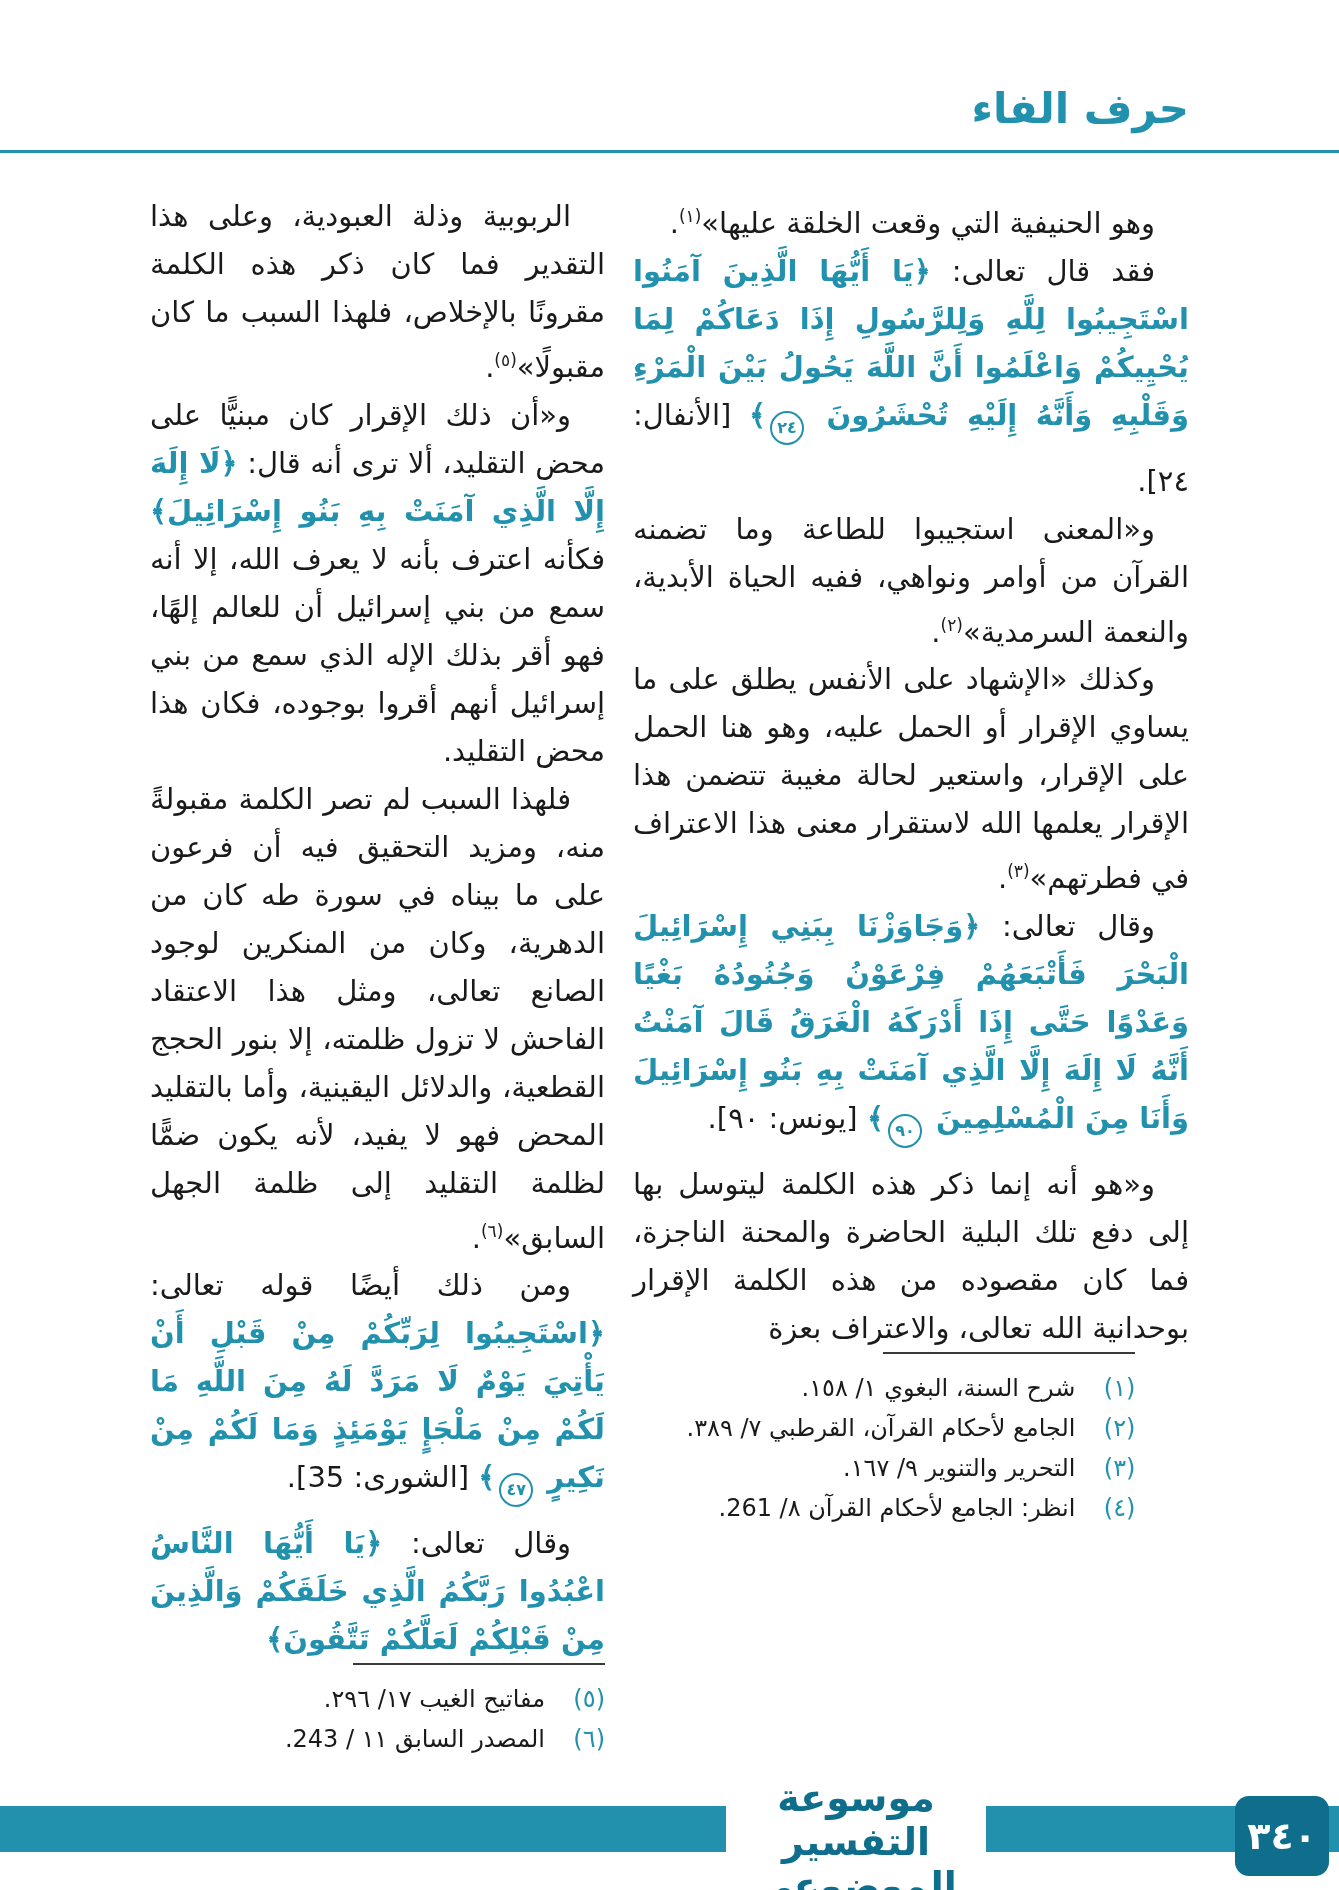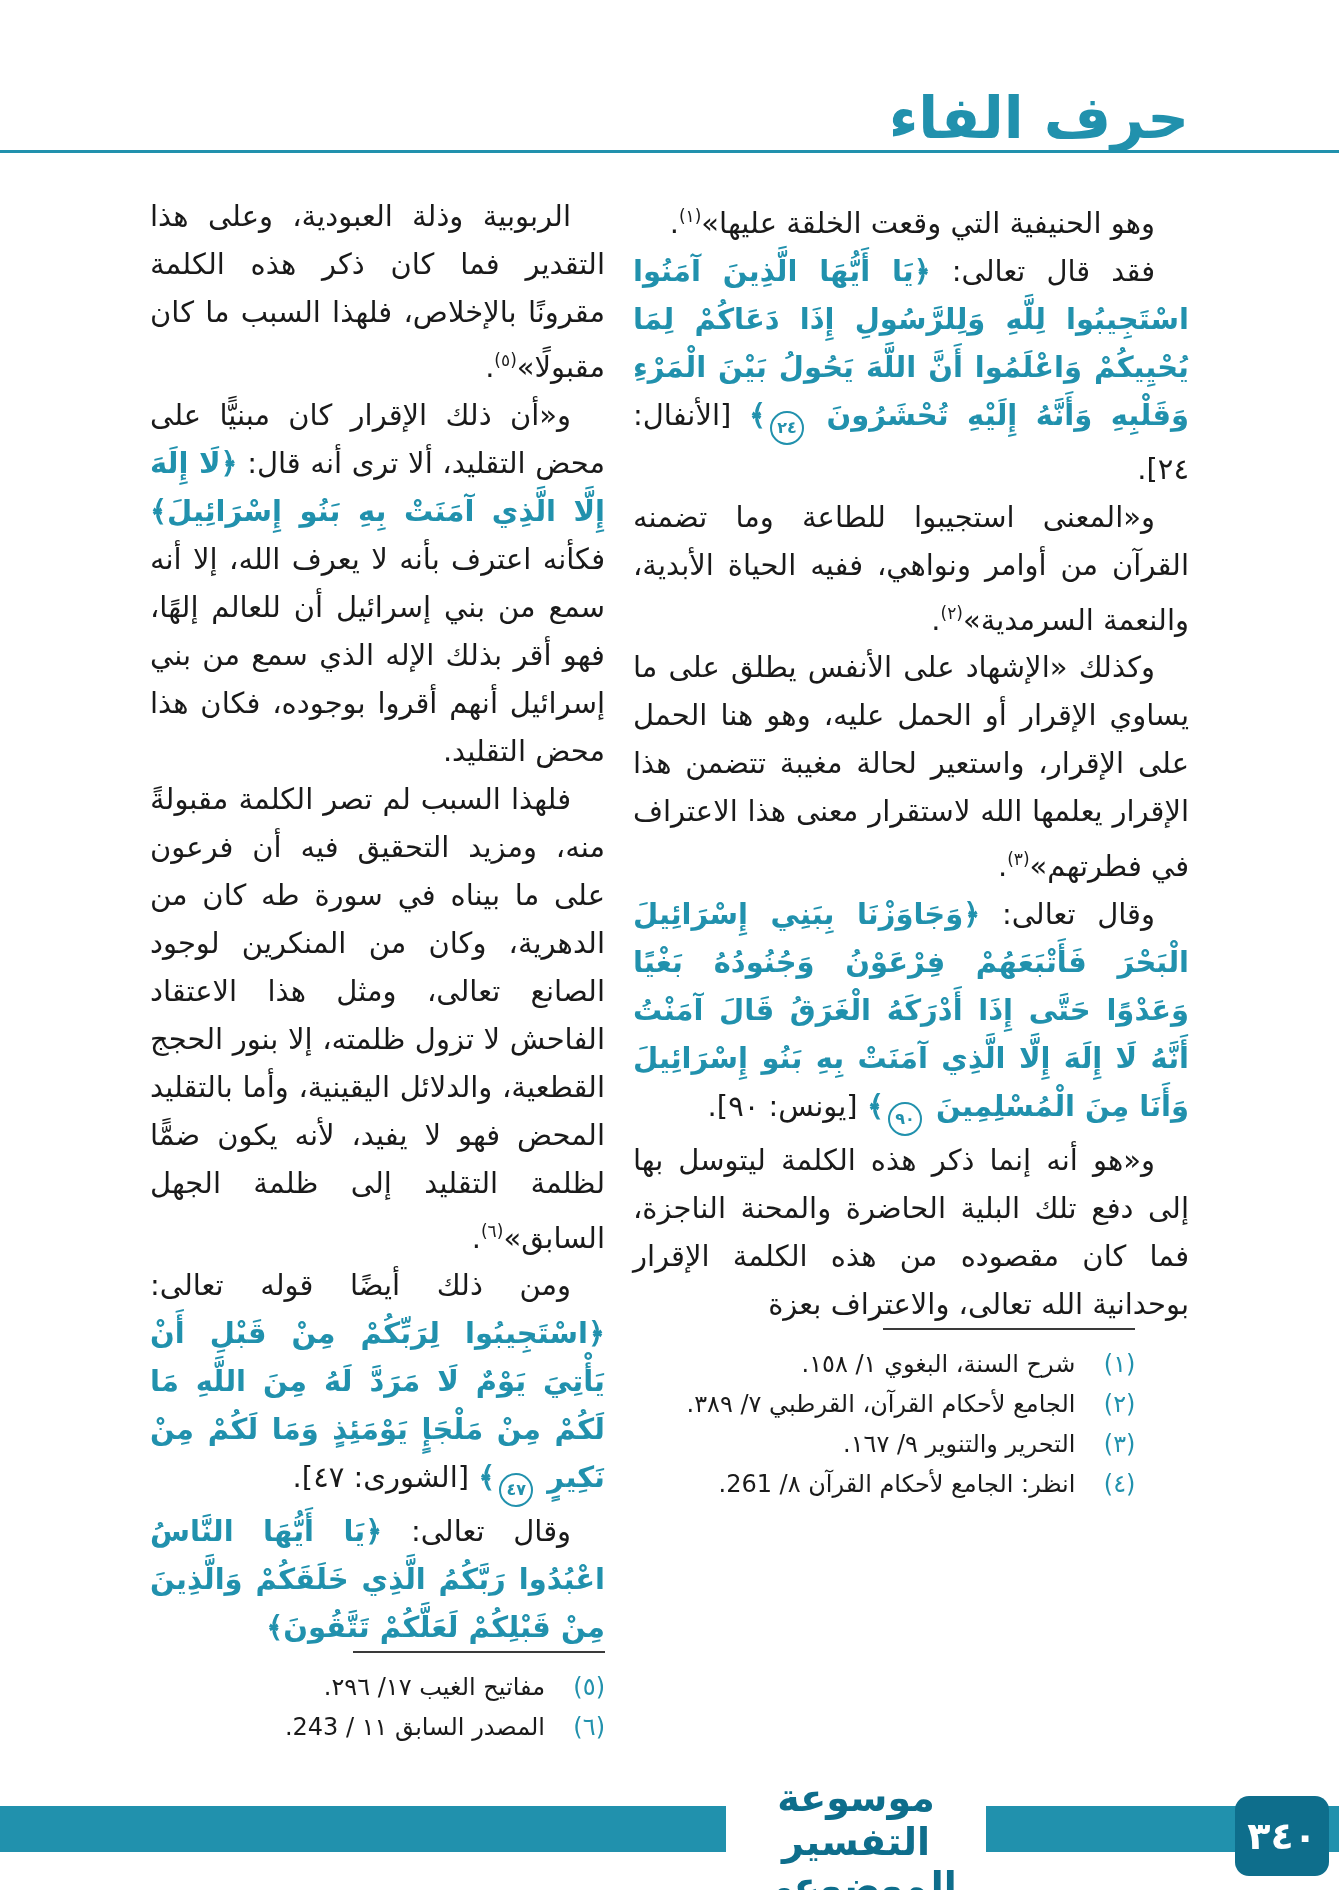--- a/index.html
+++ b/index.html
@@ -12,21 +12,21 @@
     margin: 0 auto;
     font-family: "DejaVu Sans", sans-serif;
     direction: rtl;
     color: var(--text, #1a1a1a);
     overflow: hidden;
   }
   .chapter-title {
     position: absolute;
     top: 84px;
     right: 150px;
-    font-size: 58px;
+    font-size: 42px;
     font-weight: bold;
     color: var(--accent, #2191ad);
   }
   .header-rule {
     position: absolute;
     top: 150px;
     left: 0;
     right: 0;
     height: 3px;
     background: var(--accent, #2191ad);
@@ -56,21 +56,21 @@
     display: inline-flex;
     width: 34px;
     height: 34px;
     border: 2px solid var(--accent, #2191ad);
     border-radius: 50%;
     align-items: center;
     justify-content: center;
     font-size: 16px;
     font-weight: bold;
     color: var(--accent, #2191ad);
-    margin: 0 4px;
+    margin: 12px 4px;
     vertical-align: -8px;
     text-indent: 0;
   }
   .footnotes { margin-top: auto; }
   .fn-rule { width: 252px; height: 2px; background: #3a3a3a; margin-bottom: 14px; }
   .fn-row { display: flex; gap: 10px; font-size: 24px; line-height: 40px; }
   .fn-num { color: var(--accent, #2191ad); min-width: 50px; }
   .fn-text { }
   .band {
     position: absolute;
@@ -153,21 +153,21 @@
             </div>
           </div>
       </div>
     </section>
 
     <section class="col col-left">
       <div class="paras">
           <p class="para"><span class="run">الربوبية وذلة العبودية، وعلى هذا التقدير فما كان ذكر هذه الكلمة مقرونًا بالإخلاص، فلهذا السبب ما كان مقبولًا»</span><span class="fn-ref">(٥)</span><span class="run">.</span></p>
           <p class="para"><span class="run">و«أن ذلك الإقرار كان مبنيًّا على محض التقليد، ألا ترى أنه قال: </span><span class="run quran">﴿لَا إِلَهَ إِلَّا الَّذِي آمَنَتْ بِهِ بَنُو إِسْرَائِيلَ﴾</span><span class="run"> فكأنه اعترف بأنه لا يعرف الله، إلا أنه سمع من بني إسرائيل أن للعالم إلهًا، فهو أقر بذلك الإله الذي سمع من بني إسرائيل أنهم أقروا بوجوده، فكان هذا محض التقليد.</span></p>
           <p class="para"><span class="run">فلهذا السبب لم تصر الكلمة مقبولةً منه، ومزيد التحقيق فيه أن فرعون على ما بيناه في سورة طه كان من الدهرية، وكان من المنكرين لوجود الصانع تعالى، ومثل هذا الاعتقاد الفاحش لا تزول ظلمته، إلا بنور الحجج القطعية، والدلائل اليقينية، وأما بالتقليد المحض فهو لا يفيد، لأنه يكون ضمًّا لظلمة التقليد إلى ظلمة الجهل السابق»</span><span class="fn-ref">(٦)</span><span class="run">.</span></p>
-          <p class="para"><span class="run">ومن ذلك أيضًا قوله تعالى: </span><span class="run quran">﴿اسْتَجِيبُوا لِرَبِّكُمْ مِنْ قَبْلِ أَنْ يَأْتِيَ يَوْمٌ لَا مَرَدَّ لَهُ مِنَ اللَّهِ مَا لَكُمْ مِنْ مَلْجَإٍ يَوْمَئِذٍ وَمَا لَكُمْ مِنْ نَكِيرٍ </span><span class="ayah-mark">٤٧</span><span class="run quran">﴾</span><span class="run"> [الشورى: ٤٧].</span></p>
+          <p class="para"><span class="run">ومن ذلك أيضًا قوله تعالى: </span><span class="run quran">﴿اسْتَجِيبُوا لِرَبِّكُمْ مِنْ قَبْلِ أَنْ يَأْتِيَ يَوْمٌ لَا مَرَدَّ لَهُ مِنَ اللَّهِ مَا لَكُمْ مِنْ مَلْجَإٍ يَوْمَئِذٍ وَمَا لَكُمْ مِنْ نَكِيرٍ </span><span class="ayah-mark">٤٧</span><span class="run quran">﴾</span><span class="run"> [الشورى: 35].</span></p>
           <p class="para"><span class="run">وقال تعالى: </span><span class="run quran">﴿يَا أَيُّهَا النَّاسُ اعْبُدُوا رَبَّكُمُ الَّذِي خَلَقَكُمْ وَالَّذِينَ مِنْ قَبْلِكُمْ لَعَلَّكُمْ تَتَّقُونَ﴾</span></p>
         </div>
       <div class="footnotes">
         <div class="fn-rule"></div>
         <div class="fn-list">
             <div class="fn-row">
               <span class="fn-num">(٥)</span>
               <span class="fn-text">مفاتيح الغيب ١٧/ ٢٩٦.</span>
             </div>
             <div class="fn-row">

